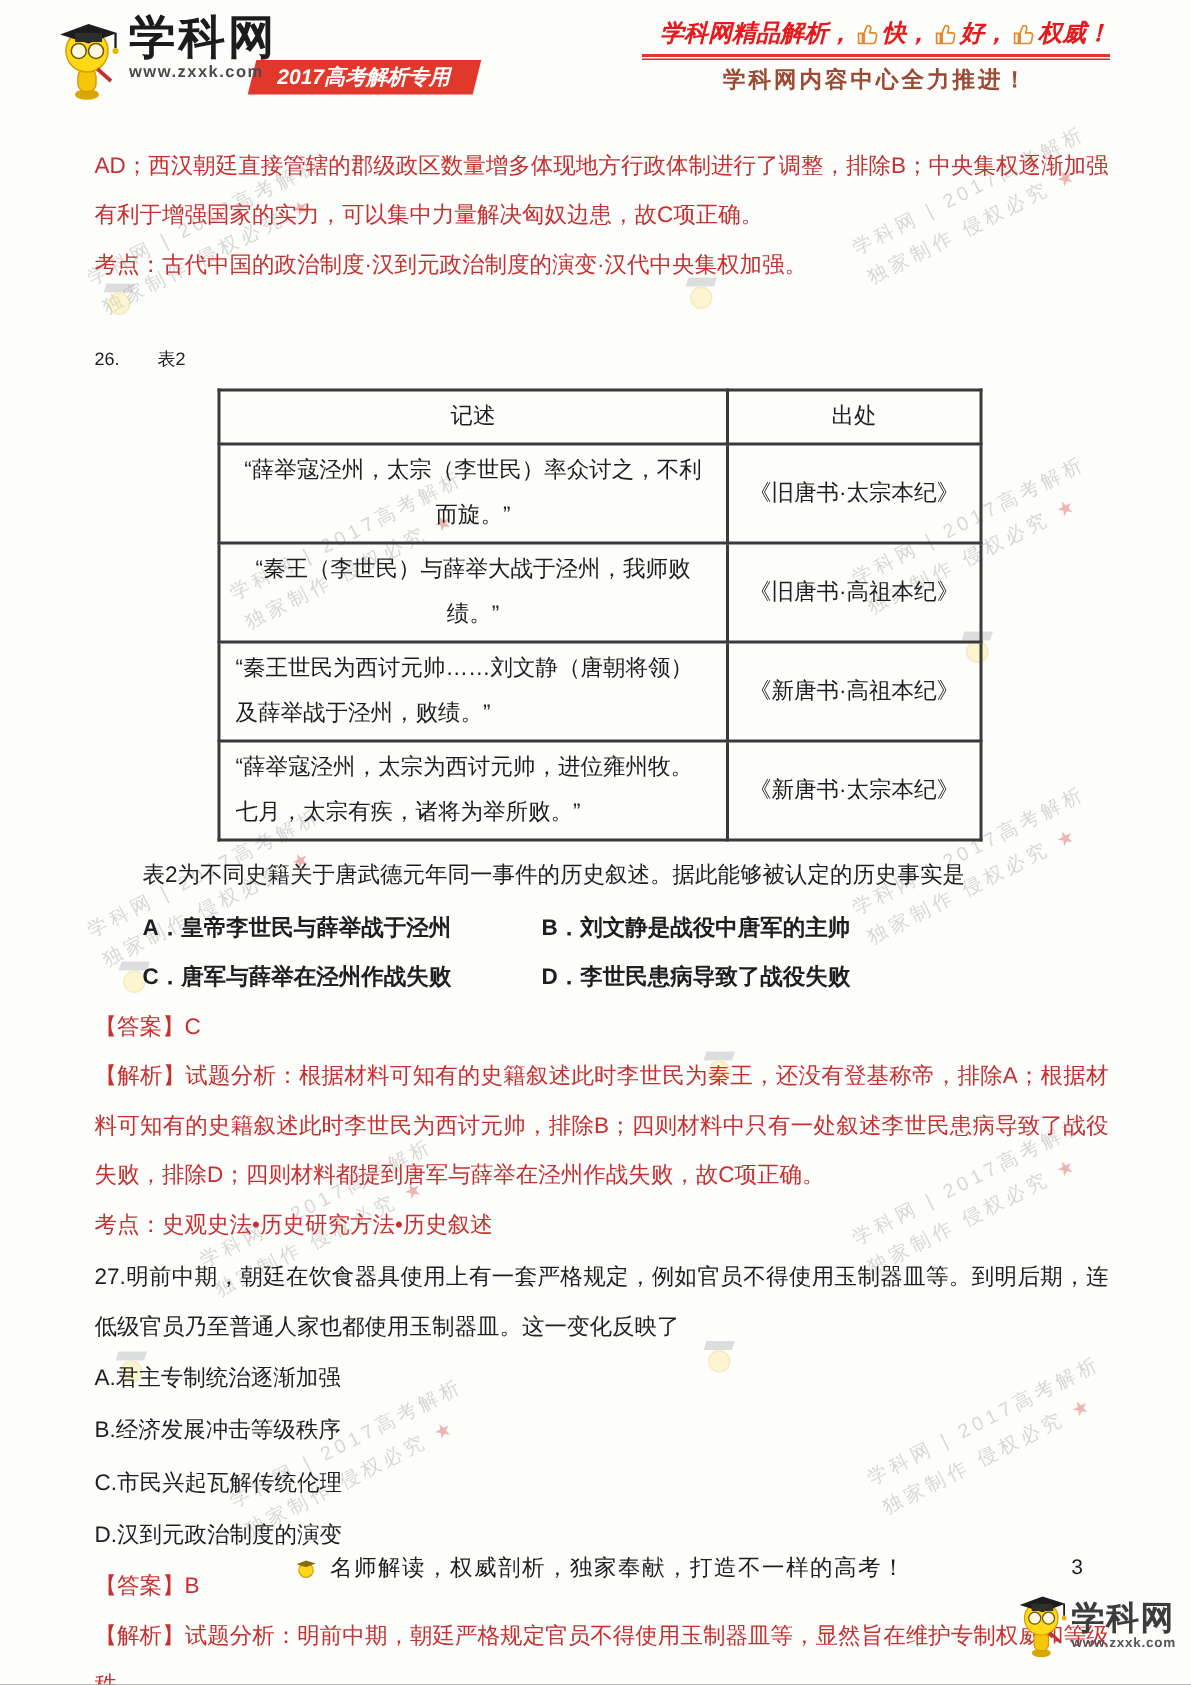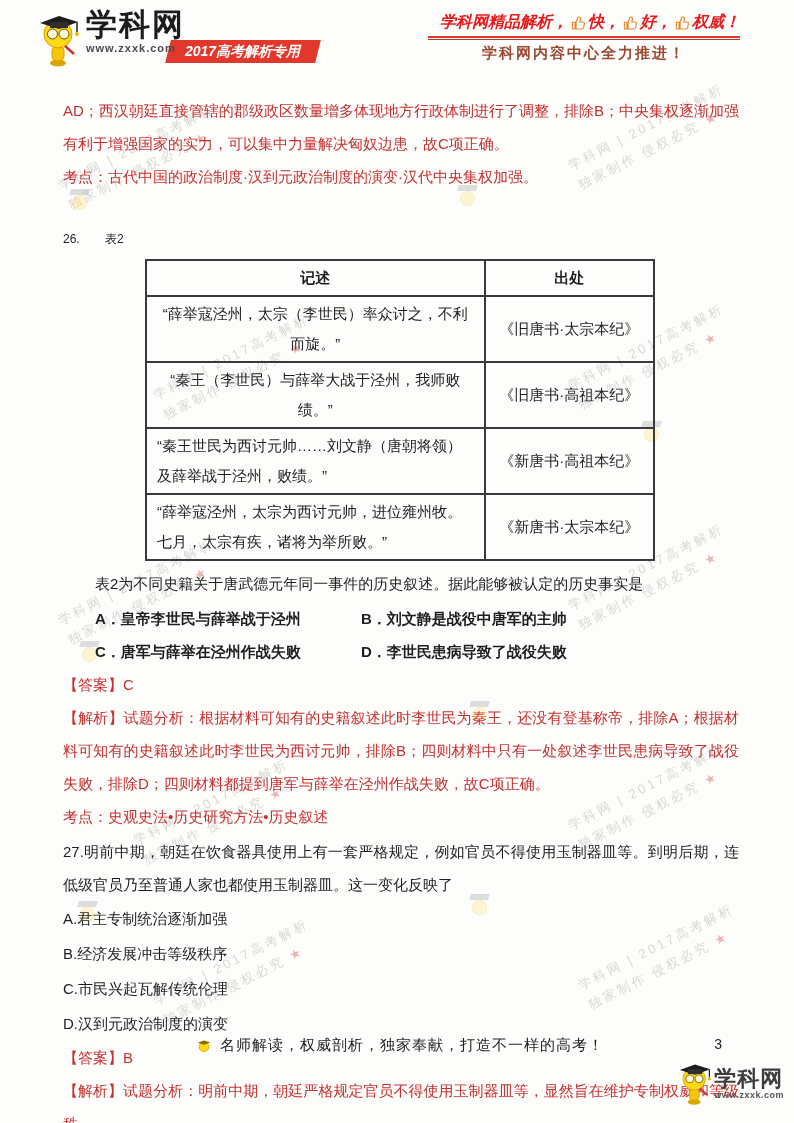--- a/index.html
+++ b/index.html
@@ -43,21 +43,21 @@
   .content { position:absolute; top:94px; left:63px; width:676px; z-index:1; }
   .para { font-size:15px; line-height:33px; text-align:justify; }
   .red { color:#c53030; }
   .q-label { margin-top:30px; font-size:12px; line-height:33px; }
   .q-label .tbl-lbl { margin-left:22px; }
   table.hist {
     border-collapse:collapse; margin:3px 0 0 82px; width:510px;
     font-size:15px; color:#1e1e1e; background:rgba(255,255,255,0.0);
   }
   table.hist th, table.hist td { border:2px solid #3a3a3a; padding:2px 10px; line-height:30px; }
-  table.hist th { font-weight:bold; text-align:center; height:36px; }
+  table.hist th { font-weight:normal; text-align:center; height:36px; }
   table.hist .col-rec { width:340px; }
   table.hist .col-src { width:170px; text-align:center; }
   table.hist tr.c td.col-rec { text-align:center; }
   table.hist tr.l td.col-rec { text-align:left; }
   .stem26 { margin-top:6px; padding-left:32px; font-size:15px; line-height:33px; }
   .opts26 { padding-left:32px; margin-top:2px; font-size:15px; }
   .opts26 .row { display:flex; line-height:33px;font-weight:bold; }
   .opts26 .cell-a { width:266px; }
   .opt-line { font-size:15px; line-height:35px; }
   .ans-line { font-size:15px; line-height:33px; }

